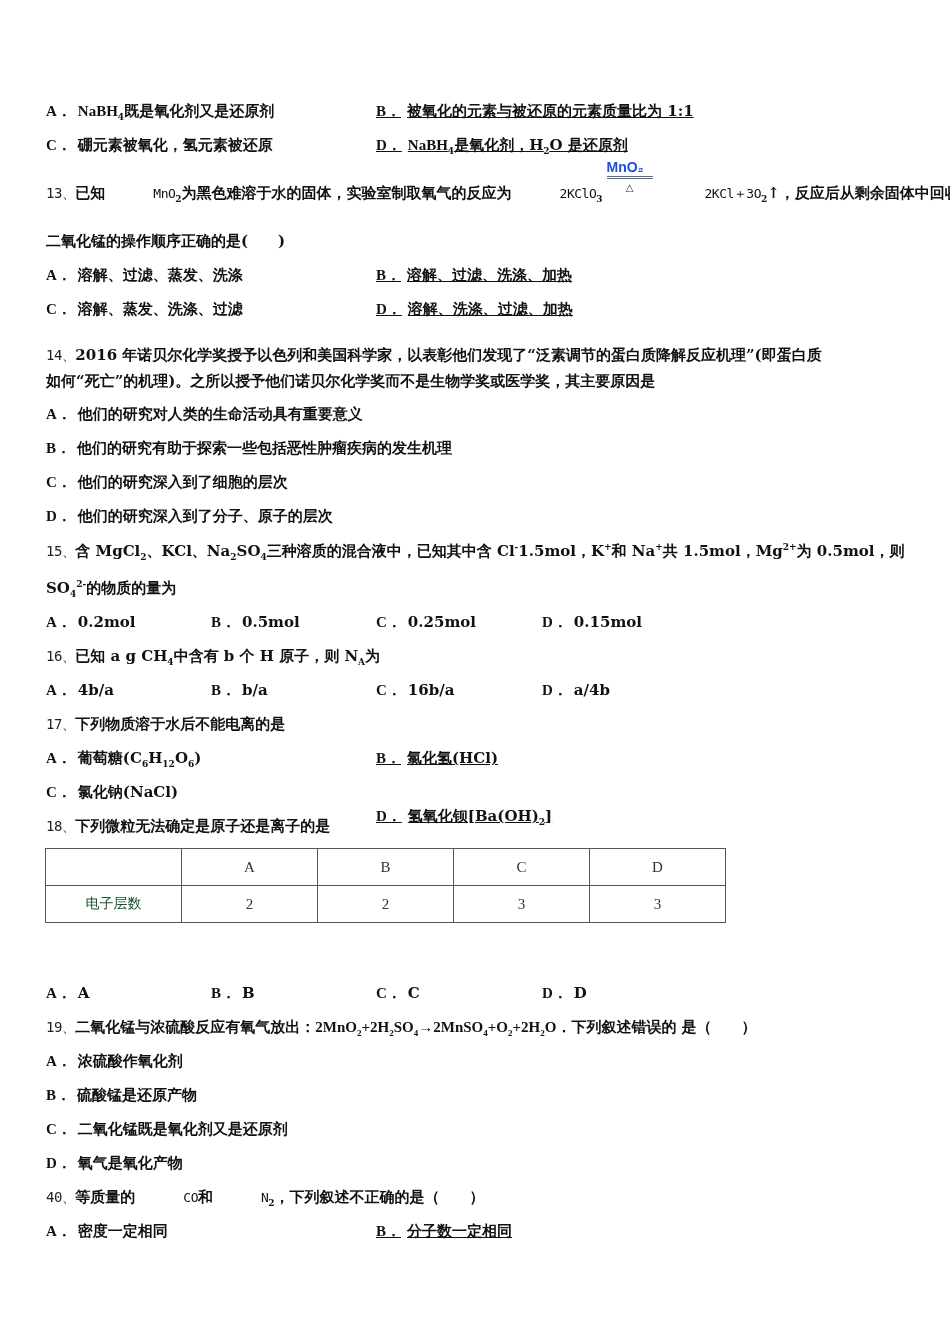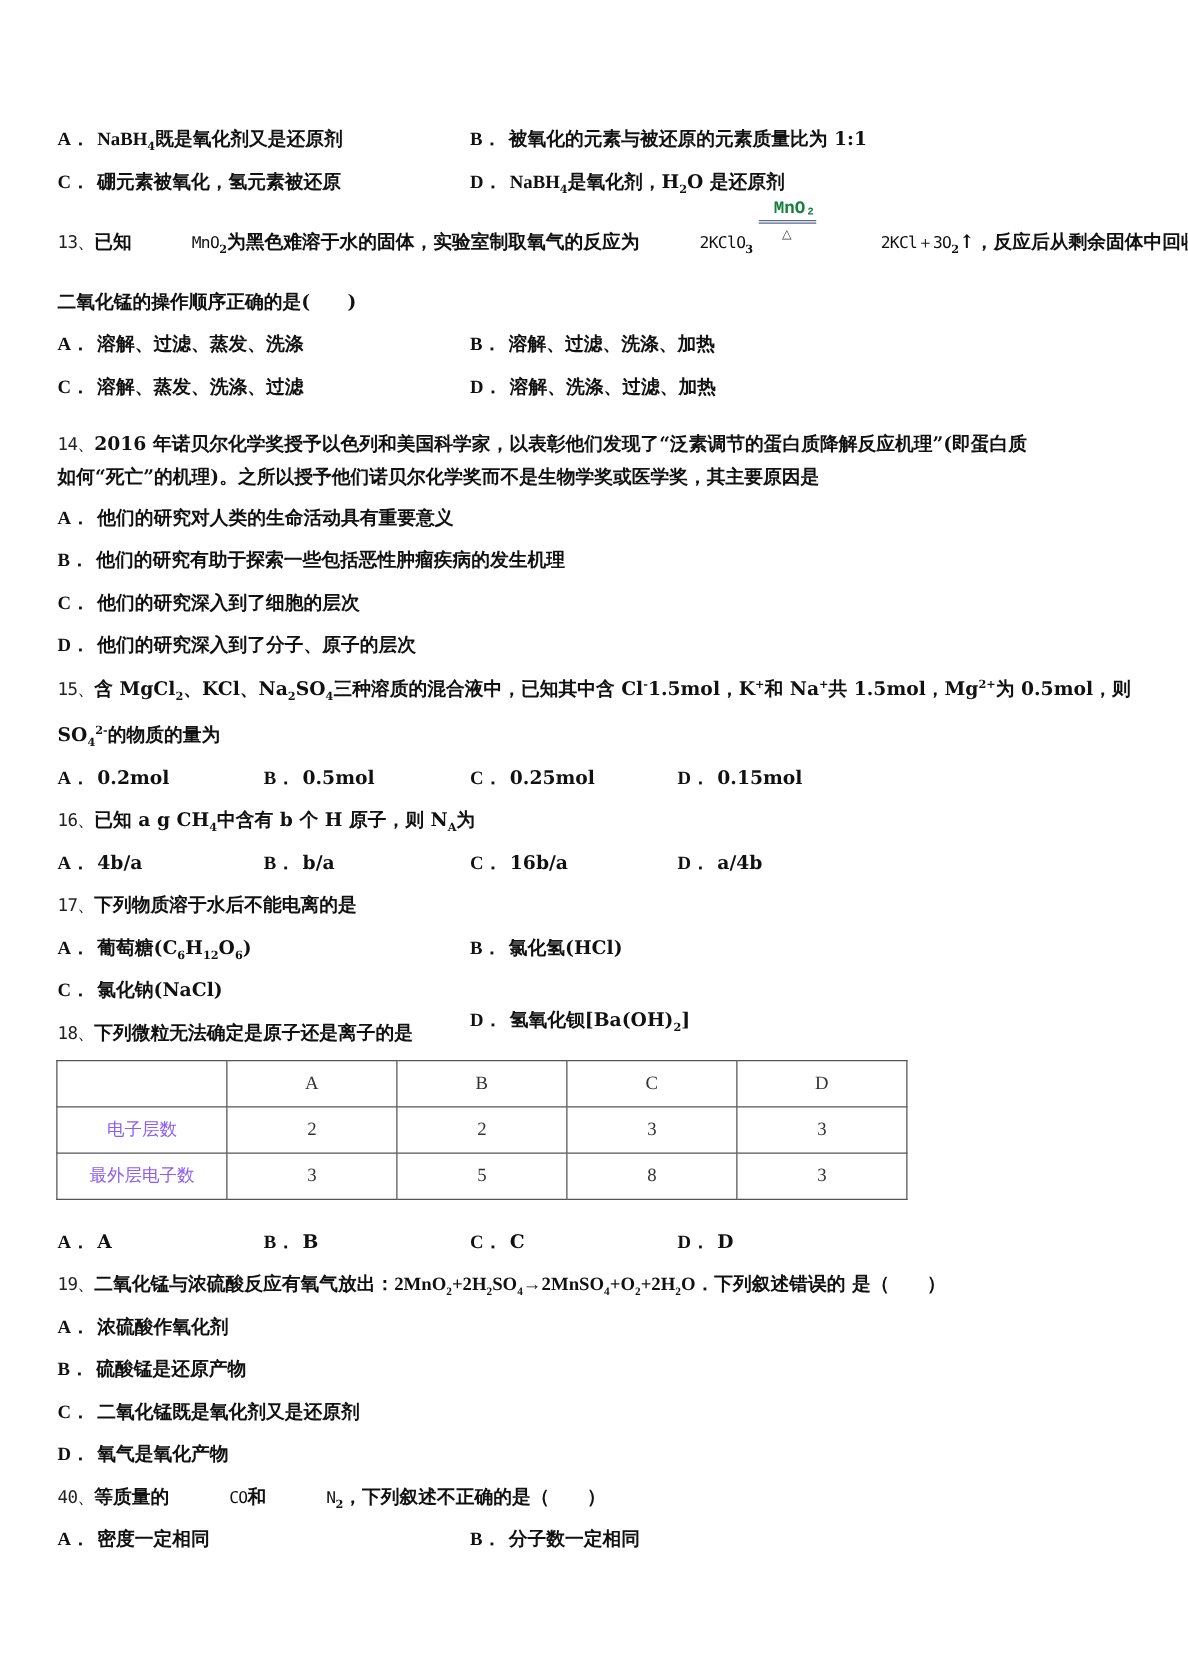--- a/index.html
+++ b/index.html
@@ -7,50 +7,50 @@
       width: 950px; height: 1344px; position: relative; overflow: hidden;
       font-family: "DejaVu Serif", "Liberation Serif", serif;
       color: #111111;
     }
     .line {
       position: absolute; left: 46px; white-space: nowrap;
       font-size: 15px; line-height: 20px; font-weight: bold;
     }
     .num { font-weight: normal; font-family: "DejaVu Sans Mono", "Liberation Mono", monospace; font-size: 14px; letter-spacing: -0.5px; color: #222; }
     .opt-label { font-family: "Liberation Serif", serif; font-weight: bold; margin-right: 6px; }
-    .col2 { position: absolute; left: 376px; }
+    .col2 { position: absolute; left: 376px; text-decoration: underline; }
     .q4a { position: absolute; left: 46px; }
     .q4b { position: absolute; left: 211px; }
     .q4c { position: absolute; left: 376px; }
     .q4d { position: absolute; left: 542px; }
     .chem { font-family: "Liberation Serif", serif; font-weight: bold; }
     .mono { font-family: "DejaVu Sans Mono", "Liberation Mono", monospace; font-weight: normal; font-size: 13px; letter-spacing: -0.5px; padding-left: 48px; }
     sub, sup { font-size: 9px; line-height: 0; }
     .cond {
       display: inline-block; position: relative; width: 46px; margin: 0 4px;
       vertical-align: baseline; height: 16px;
     }
     .cond .over {
-      position: absolute; top: -24px; left: 0; width: 46px; text-align: right;
-      font-family: Liberation Mono, monospace; font-size: 14px; color: #15803d;
+      position: absolute; top: -24px; left: 0; width: 46px; text-align: left;
+      font-family: Liberation Sans, sans-serif; font-size: 14px; color: #1d4ed8;
       border-bottom: 3px double #5a6a8a; line-height: 18px;
     }
     .cond .under {
       position: absolute; top: -4px; left: 0; width: 46px; text-align: center;
       font-size: 10px; font-weight: normal; color: #333;
     }
     table.qt {
       position: absolute; left: 45px; top: 848px; border-collapse: collapse;
       font-family: "Liberation Serif", serif; font-size: 15px; color: #333;
     }
     table.qt td {
       border: 1.5px solid #555555; width: 135px; height: 36px;
       text-align: center; vertical-align: middle; padding: 0;
     }
-    table.qt td.rowhead { font-family: "DejaVu Sans", sans-serif; font-size: 14px; color: #8b5cf6; }
+    table.qt td.rowhead { font-family: "DejaVu Sans", sans-serif; font-size: 14px; color: #14532d; }
   </style>
 </head>
 <body>
 
 <div class="line" style="top:101px;">
   <span>
     <span class="opt-label">A．</span><span class="chem">NaBH</span><sub>4</sub><span>既是氧化剂又是还原剂</span>
   </span>
   <span class="col2" style="left:330px;">
     <span class="opt-label">B．</span><span>被氧化的元素与被还原的元素质量比为 1:1</span>
@@ -134,27 +134,20 @@
     <td>C</td>
     <td>D</td>
   </tr>
   <tr>
     <td class="rowhead">电子层数</td>
     <td>2</td>
     <td>2</td>
     <td>3</td>
     <td>3</td>
   </tr>
-  <tr>
-    <td class="rowhead">最外层电子数</td>
-    <td>3</td>
-    <td>5</td>
-    <td>8</td>
-    <td>3</td>
-  </tr>
 </tbody>
   </table>
 <div class="line" style="top:983px; left:0; width:950px; height:20px;">
   <span class="q4a"><span class="opt-label">A．</span><span>A</span></span>
   <span class="q4b"><span class="opt-label">B．</span><span>B</span></span>
   <span class="q4c"><span class="opt-label">C．</span><span>C</span></span>
   <span class="q4d"><span class="opt-label">D．</span><span>D</span></span>
 </div>
 
 <div class="line" style="top:1017px;">

